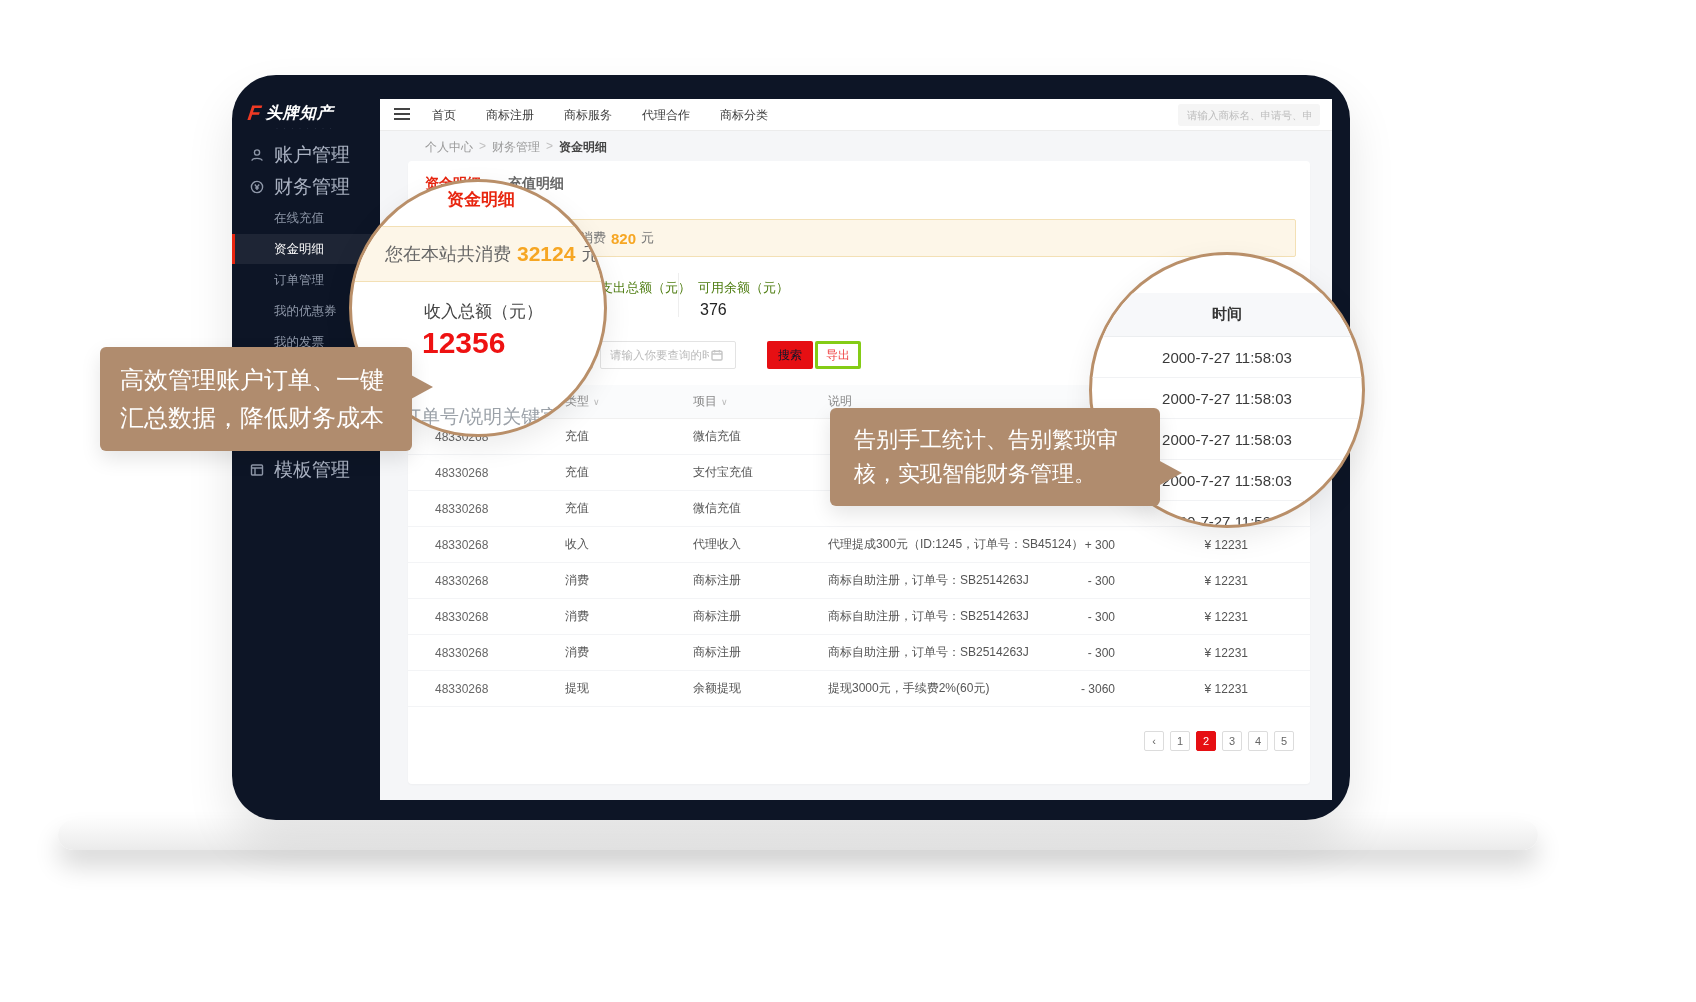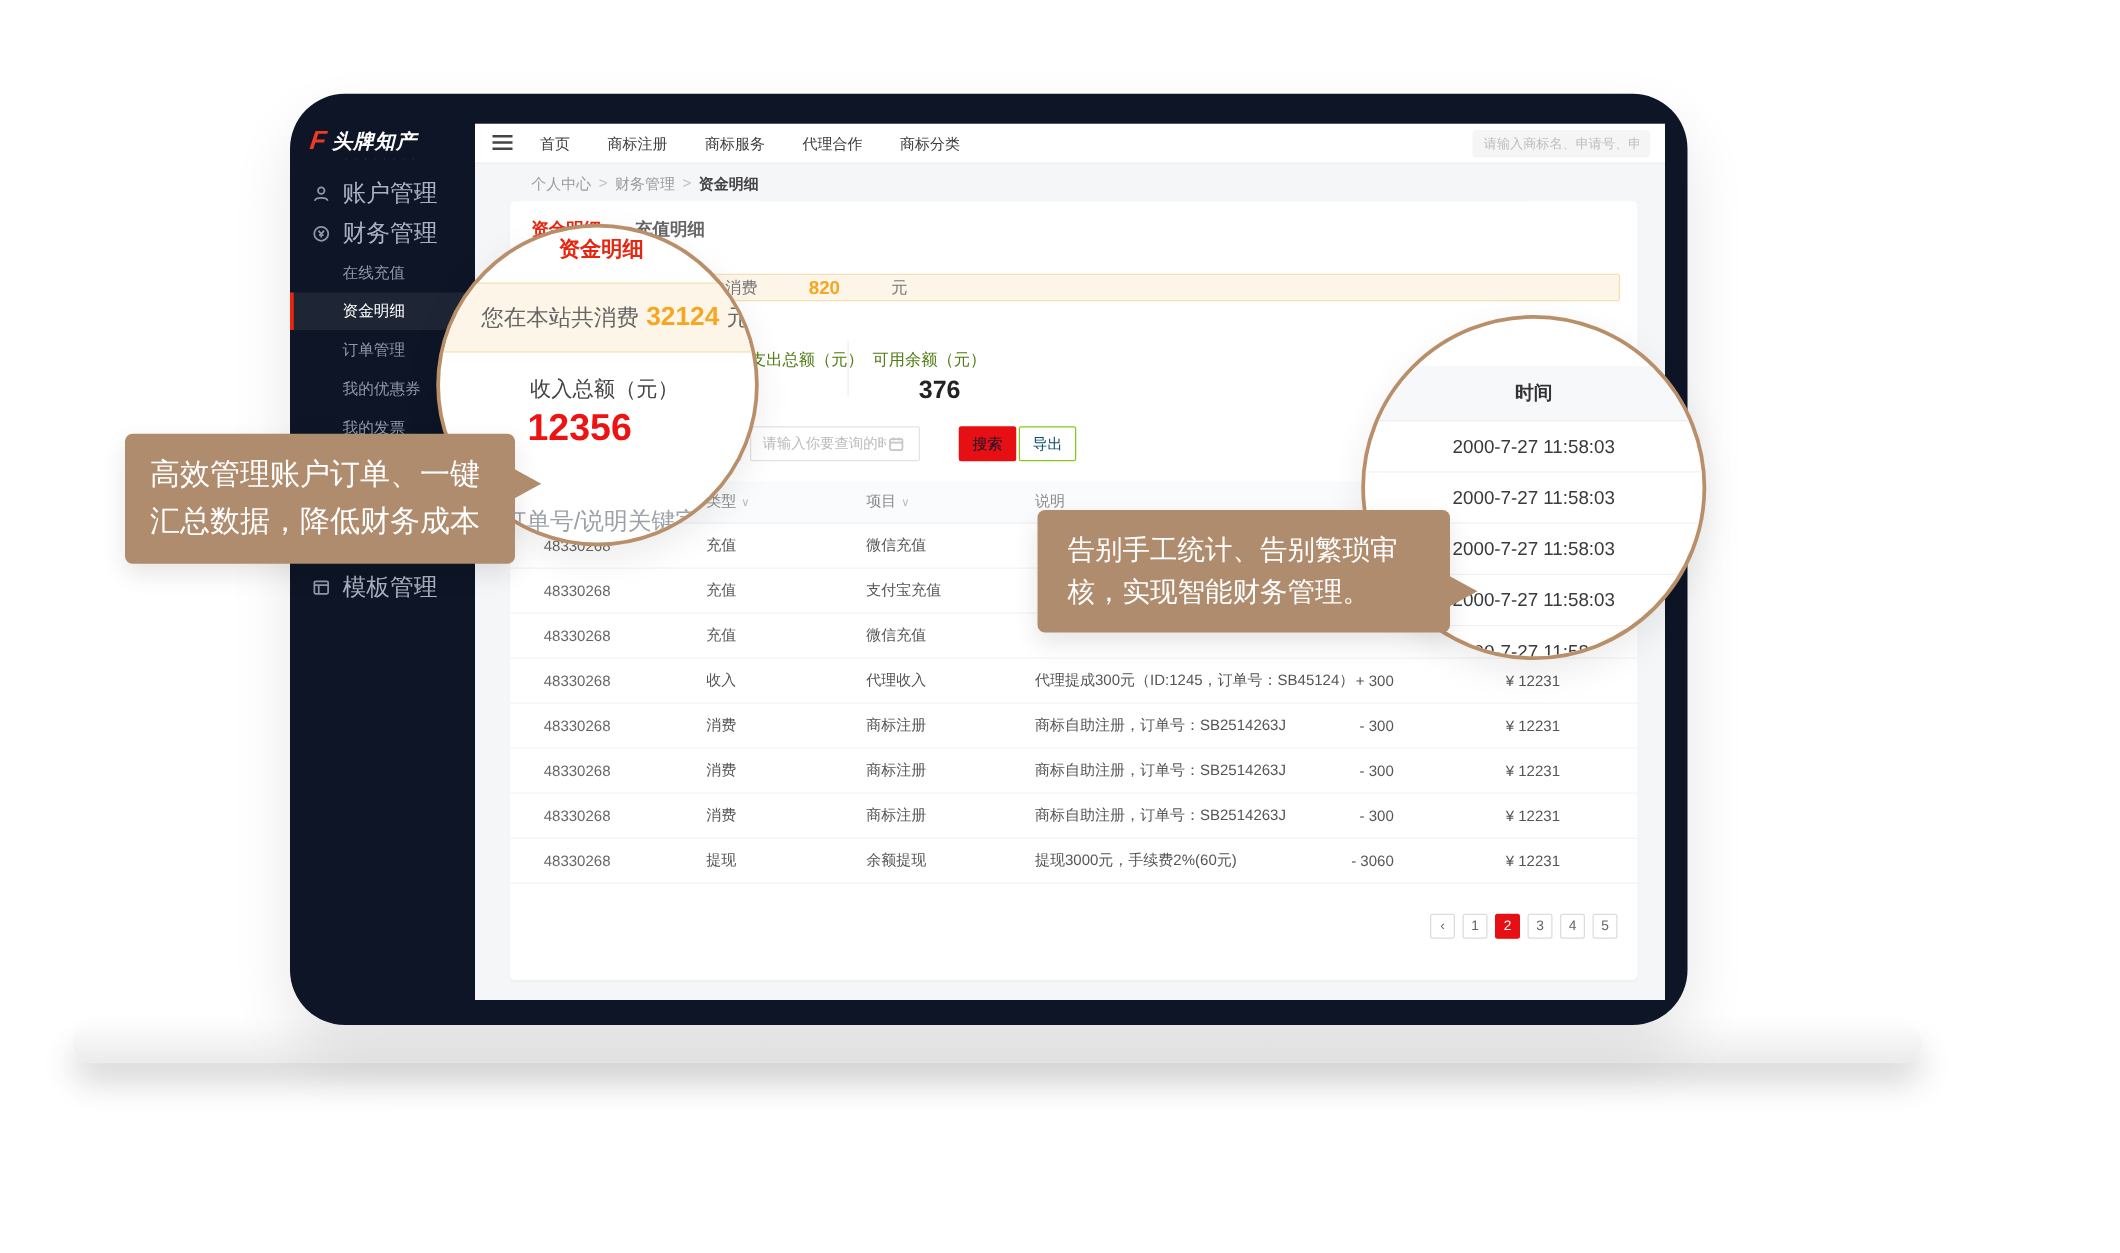--- a/index.html
+++ b/index.html
@@ -48,40 +48,40 @@
   .breadcrumb .sep { color:#c0c0c0; }
   .breadcrumb .bc-item:last-child { color:#444; font-weight:700; }
 
   .card { position:absolute; left:28px; right:22px; top:62px; height:623px; background:#fff;
           border-radius:4px; overflow:hidden; box-shadow:0 1px 2px rgba(0,0,0,.03); }
   .tab { position:absolute; top:14px; font-size:14px; cursor:pointer; }
   .tab.t0 { left:17px; color:#e8250f; font-weight:700; }
   .tab.t0::after { content:""; position:absolute; left:0; right:0; bottom:-8px; height:2px; background:#e8250f; }
   .tab.t1 { left:100px; color:#666;font-weight:bold; }
 
-  .banner { position:absolute; left:14px; right:14px; top:58px; height:22px; background:#fdf6e8;
+  .banner { position:absolute; left:14px; right:14px; top:58px; height:38px; background:#fdf6e8;
             border:1px solid #f3e0b5; border-radius:2px; display:flex; align-items:center;
-            padding-left:92px; white-space:nowrap; overflow:hidden;gap:36px; }
+            padding-left:92px; white-space:nowrap; overflow:hidden; }
   .banner .pre,.banner .suf { font-size:13px; color:#777; }
   .banner .amt { font-size:15px; font-weight:700; color:#f6a623; margin:0 5px; }
 
   .stat-label { position:absolute; font-size:13px; color:#4d7c0f; }
-  .stat-value { position:absolute; font-size:20px; font-weight:700; color:#222;margin-left:35px; }
+  .stat-value { position:absolute; font-size:16px; font-weight:400; color:#222; }
   .stat-div { position:absolute; left:270px; top:112px; width:1px; height:44px; background:#eee; }
 
   .inp { position:absolute; top:180px; height:28px; border:1px solid #e3e3e3; border-radius:2px;
          font-size:11.5px; color:#666; padding:0 9px; outline:none; background:#fff; }
   .inp::placeholder { color:#bbb; }
   .kw { left:20px; width:165px; }
   .dt { left:192px; width:136px; padding-right:26px; }
   .cal { position:absolute; left:303px; top:188px; width:12px; height:12px; }
   .btn { position:absolute; top:180px; height:28px; width:46px; border-radius:2px; font-size:12px;
          display:flex; align-items:center; justify-content:center; cursor:pointer; }
   .btn-search { left:359px; background:#e60f13; color:#0f172a; }
-  .btn-export { left:407px; background:#fff; color:#0c4a6e; border:1px solid #84cc16; }
+  .btn-export { left:407px; background:#fff; color:#ef4444; border:3px solid #84cc16; }
 
   .thead,.trow { display:grid; grid-template-columns:130px 128px 135px 212px 75px 133px 200px;
                  padding-left:27px; align-items:center; white-space:nowrap; }
   .thead { position:absolute; left:0; right:0; top:224px; height:34px; background:#fafbfc;
            border-bottom:1px solid #f0f0f0; font-size:12px; color:#8a8a8a; }
   .tbody { position:absolute; left:0; right:0; top:258px; }
   .trow { height:36px; border-bottom:1px solid #f3f4f6; font-size:12px; color:#555; }
   .c0 { color:#666; } .c4,.c5 { text-align:right; } .c6 { padding-left:70px; }
   .caret { color:#b9b9b9; font-size:9px; margin-left:4px; }
 

